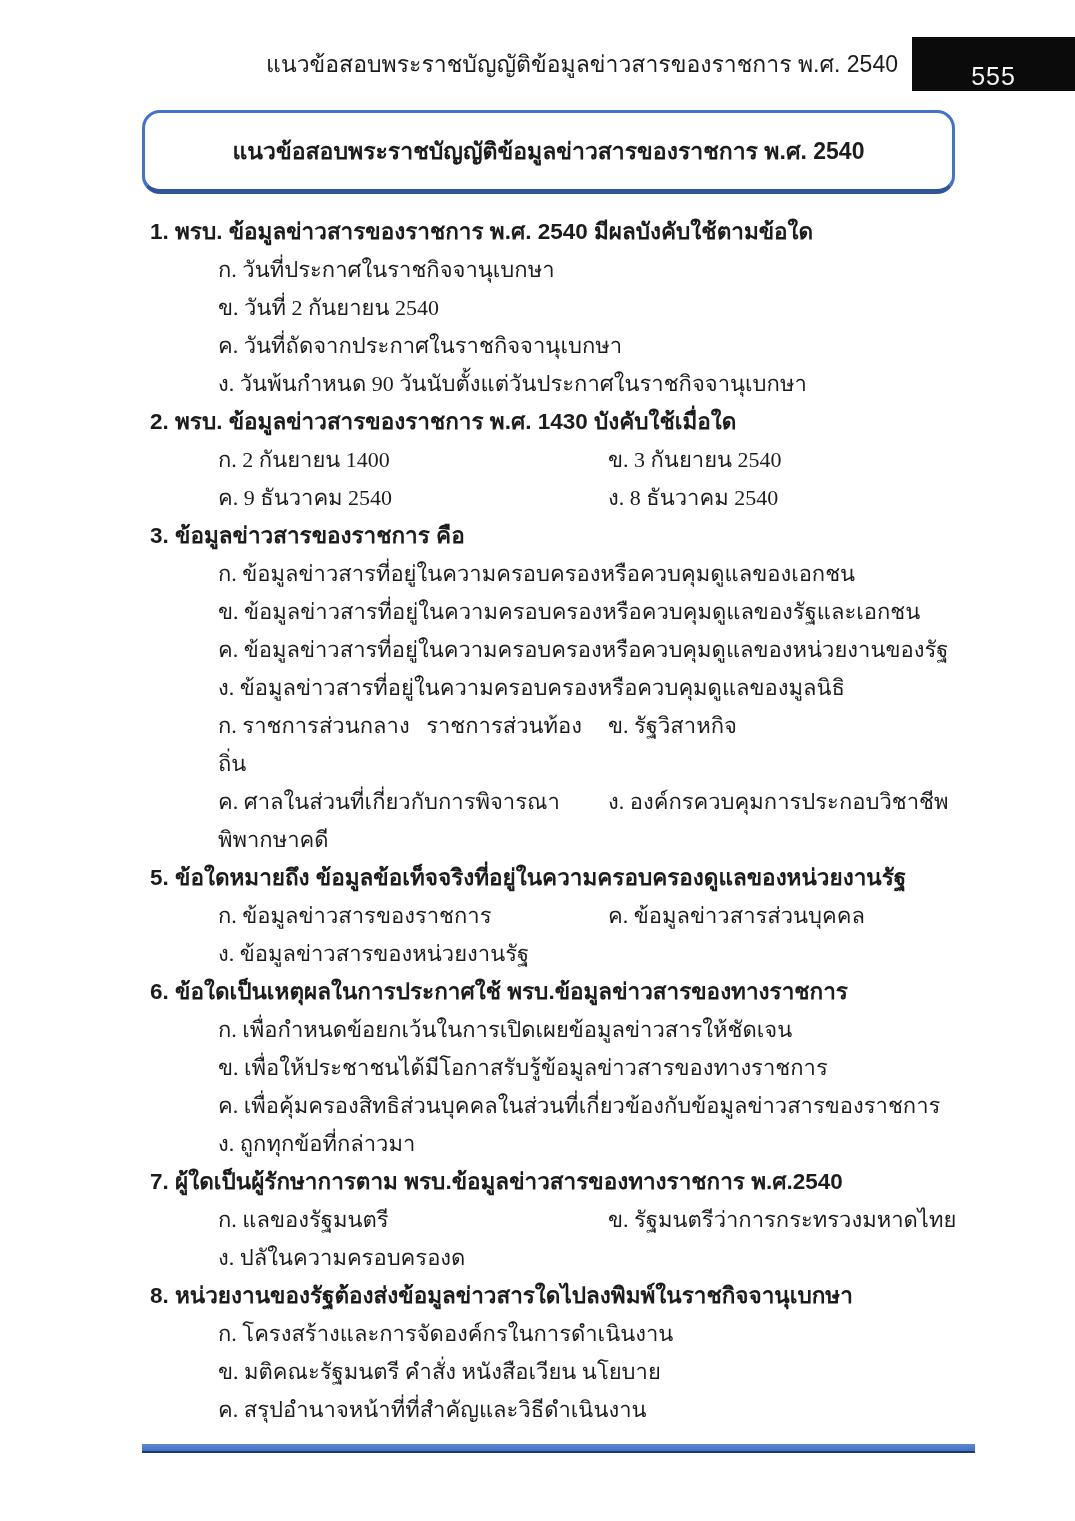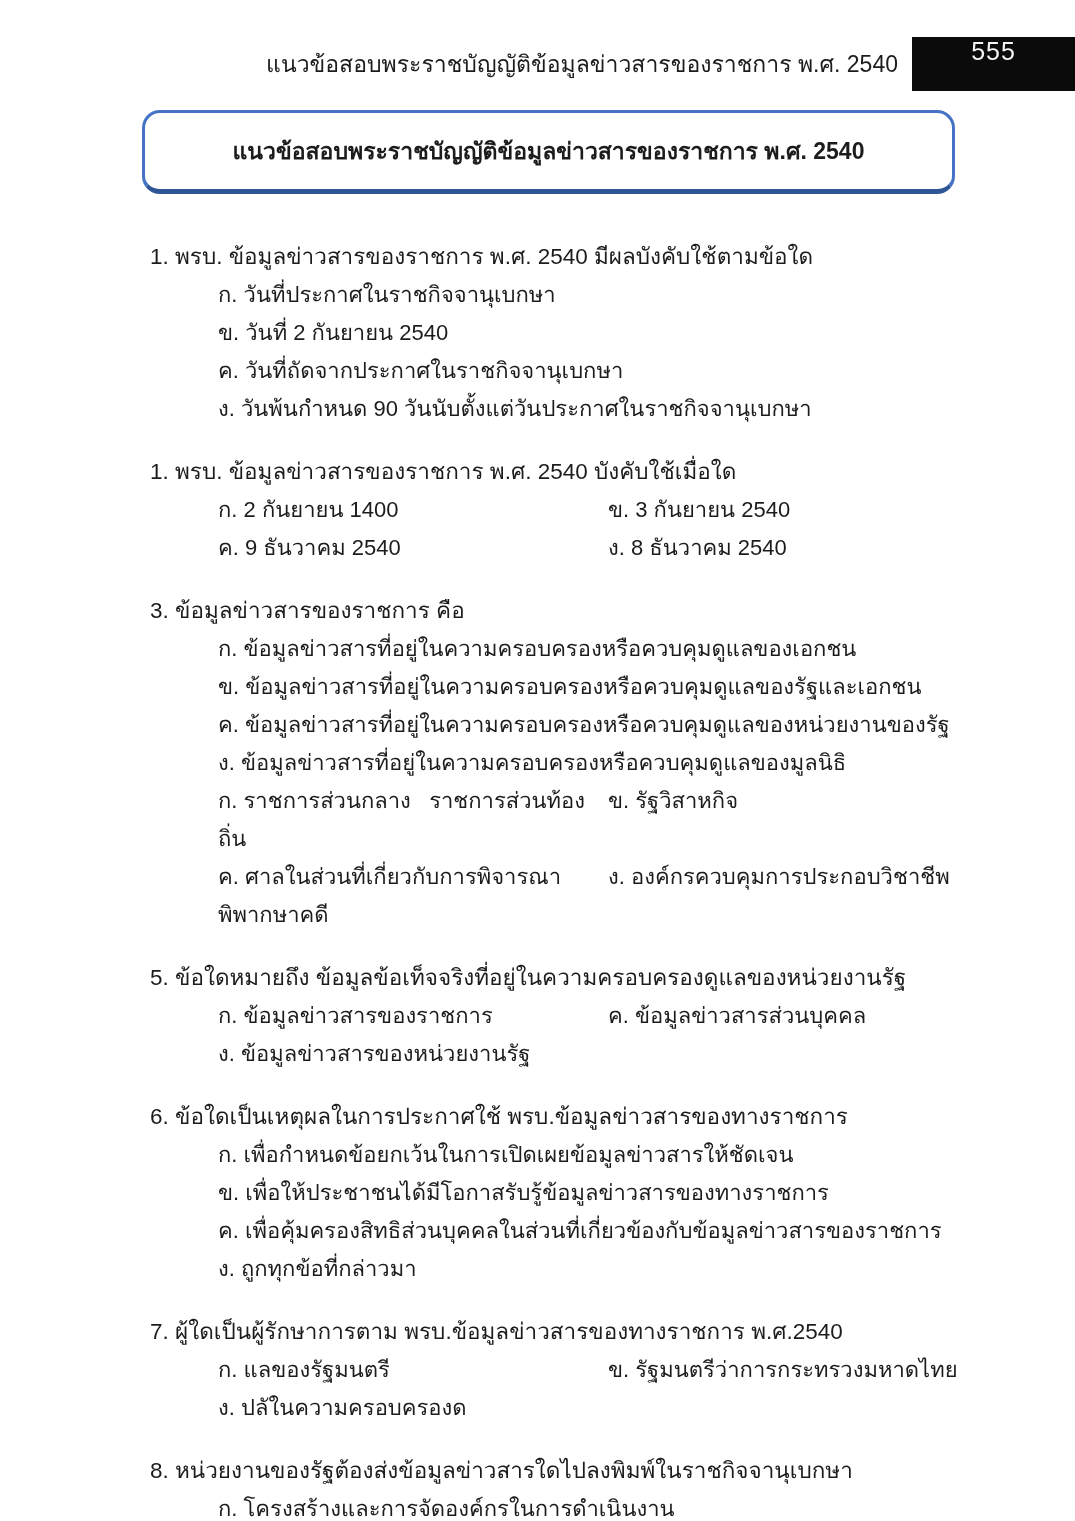--- a/index.html
+++ b/index.html
@@ -21,49 +21,49 @@
     text-align: right;
     font-size: 23px;
     color: #1c1c1c;
     padding-right: 14px;
     white-space: nowrap;
   }
   .page-number-box {
     width: 163px; height: 54px;
     background: #0b0b0b;
     color: #f5f5f5;
-    display: flex; align-items: flex-start; justify-content: center;
+    display: flex; align-items: flex-end; justify-content: center;
     font-size: 25px;
     letter-spacing: 1px;
   }
   .title-box {
     margin: 18px 120px 0 142px;
     height: 84px;
     border: 3px solid #4472C4;
     border-bottom: 5px solid #2E5696;
     border-radius: 18px;
     display: flex; align-items: center; justify-content: center;
   }
   .title-box-text {
     font-size: 23px;
     font-weight: 700;
     text-align: center;
   }
   .content {
     padding: 19px 110px 0 150px;
   }
   .q-heading {
-    font-weight: 400;
+    font-weight: 700;
     font-size: 22.5px;
     line-height: 38px;
     white-space: pre-wrap;
-    margin-top: 25px;
   }
   .options {
     padding-left: 68px;
+    font-family: Liberation Serif, serif;
   }
   .opt {
     font-size: 22px;
     line-height: 38px;
     white-space: pre-wrap;
   }
   .options.two-col {
     display: grid;
     grid-template-columns: 390px 1fr;
   }
@@ -99,21 +99,21 @@
     <div class="q-heading">1. พรบ. ข้อมูลข่าวสารของราชการ พ.ศ. 2540 มีผลบังคับใช้ตามข้อใด</div>
     <div class="options">
       <div class="opt">ก. วันที่ประกาศในราชกิจจานุเบกษา</div>
       <div class="opt">ข. วันที่ 2 กันยายน 2540</div>
       <div class="opt">ค. วันที่ถัดจากประกาศในราชกิจจานุเบกษา</div>
       <div class="opt">ง. วันพ้นกำหนด 90 วันนับตั้งแต่วันประกาศในราชกิจจานุเบกษา</div>
     </div>
   </div>
 
   <div class="question">
-    <div class="q-heading">1. พรบ. ข้อมูลข่าวสารของราชการ พ.ศ. 2540 บังคับใช้เมื่อใด</div>
+    <div class="q-heading">2. พรบ. ข้อมูลข่าวสารของราชการ พ.ศ. 1430 บังคับใช้เมื่อใด</div>
     <div class="options two-col">
       <div class="opt">ก. 2 กันยายน 1400</div>
       <div class="opt">ข. 3 กันยายน 2540</div>
       <div class="opt">ค. 9 ธันวาคม 2540</div>
       <div class="opt">ง. 8 ธันวาคม 2540</div>
     </div>
   </div>
 
   <div class="question">
     <div class="q-heading">3. ข้อมูลข่าวสารของราชการ คือ</div>
@@ -160,18 +160,19 @@
       <div class="opt">ข. รัฐมนตรีว่าการกระทรวงมหาดไทย</div>
       <div class="opt">ง. ปลัในความครอบครองด</div>
     </div>
   </div>
 
   <div class="question">
     <div class="q-heading">8. หน่วยงานของรัฐต้องส่งข้อมูลข่าวสารใดไปลงพิมพ์ในราชกิจจานุเบกษา</div>
     <div class="options">
       <div class="opt">ก. โครงสร้างและการจัดองค์กรในการดำเนินงาน</div>
       <div class="opt">ข. มติคณะรัฐมนตรี คำสั่ง หนังสือเวียน นโยบาย</div>
+      <div class="opt">ค. สรุปอำนาจหน้าที่ที่สำคัญและวิธีดำเนินงาน</div>
     </div>
   </div>
 
 </div>
 
 <div class="footer-rule"></div>
 
 </body></html>

